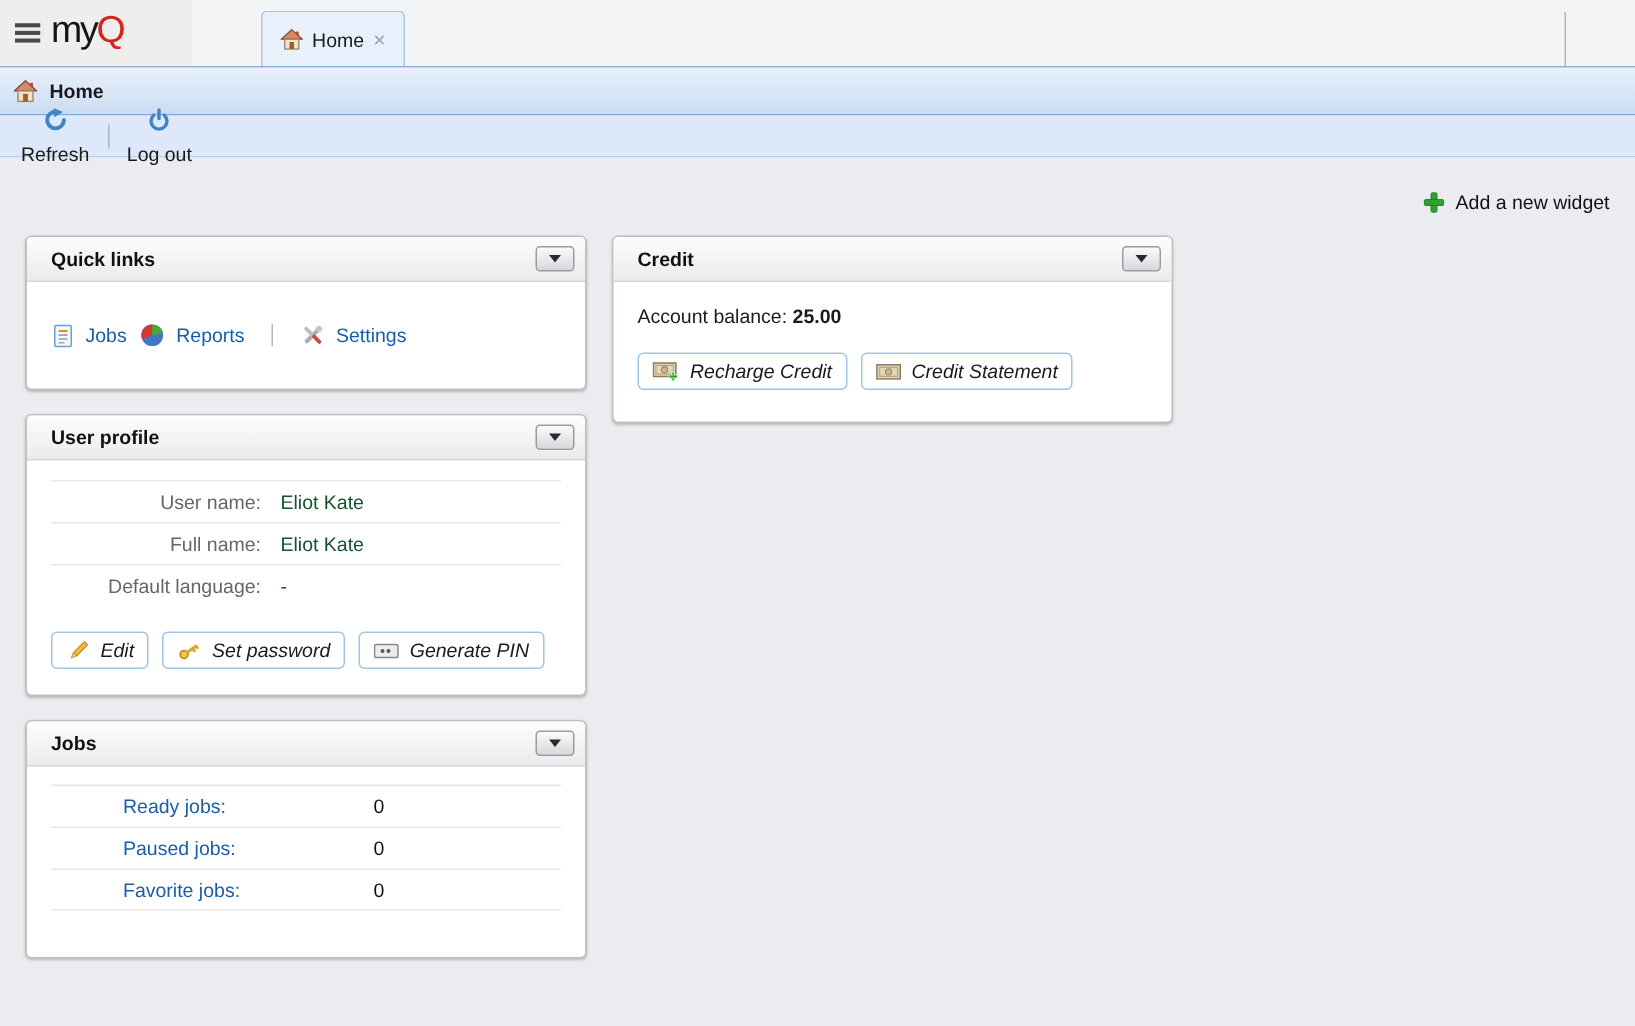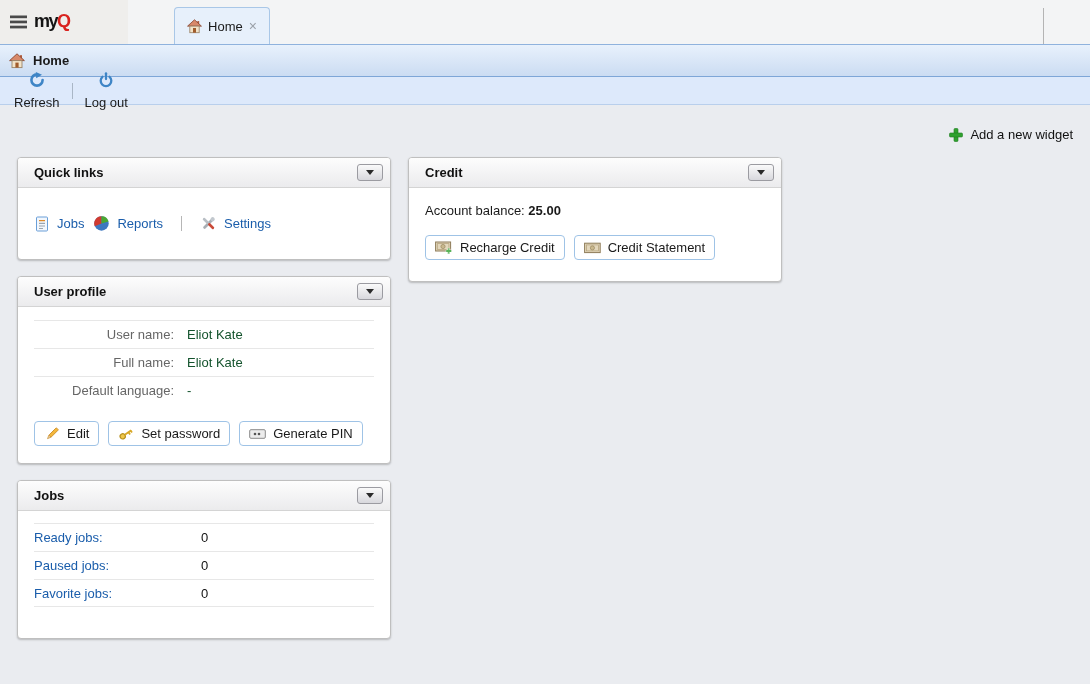--- a/index.html
+++ b/index.html
@@ -6,21 +6,21 @@
   html,body { background:#ffffff; }
   body {
     width:1090px; height:684px; overflow:hidden;
     font-family:"Liberation Sans", sans-serif; font-size:13px; color:#1a1a1a;
   }
   .page { width:1090px; height:684px; position:relative; }
 
   
   .topbar { height:44px; background:#f3f4f5; position:relative; }
   .logo-block { width:128px; height:44px; background:#efeeec; display:flex; align-items:center; padding-left:10px; gap:7px; }
-  .brand { font-size:18px; font-weight:bold; letter-spacing:-1.5px; color:#141414; line-height:1; padding-bottom:3px; }
+  .brand { font-size:25px; font-weight:normal; letter-spacing:-1.5px; color:#141414; line-height:1; padding-bottom:3px; }
   .brand .q { color:#d9231f; }
   .tab {
     position:absolute; left:174px; top:7px; height:37px; width:96px;
     background:#e7f0fb; border:1px solid #a9c7e7; border-bottom:none;
     border-radius:4px 4px 0 0; display:flex; align-items:center; justify-content:center;
     gap:6px; cursor:pointer;
   }
   .tab-close { color:#9aa0a8; font-size:14px; line-height:1; cursor:pointer; }
   .tabbar-divider { position:absolute; left:1043px; top:8px; width:1px; height:36px; background:#b4b4b4; }
 
@@ -69,33 +69,33 @@
   .quick-body { padding:27px 16px; display:flex; align-items:center; gap:9px; }
   .qlink { display:flex; align-items:center; gap:7px; color:#1a5dab; cursor:pointer; }
   .qsep { width:1px; height:15px; background:#b6b6b6; margin:0 9px; }
 
   .credit-body { padding:15px 16px 21px; }
   .balance { margin-bottom:17px; }
   .balance .bval { font-weight:bold; }
   .btn-row { display:flex; gap:9px; }
   .btn {
     display:inline-flex; align-items:center; gap:7px; height:25px; padding:0 9px;
-    background:#fff; border:1px solid #9fc3e6; border-radius:4px; color:#1a1a1a; cursor:pointer;
+    background:#fff; border:1px solid #9fc3e6; border-radius:4px; color:#1a1a1a; cursor:pointer;font-style:italic;
   }
 
   .profile-body { padding:13px 16px 17px; }
   .prow { display:flex; align-items:center; height:28px; border-top:1px solid #e7e7e7; }
   .plabel { width:153px; text-align:right; color:#666; padding-right:13px; flex:none; }
   .pvalue { color:#14532d; }
   .profile-buttons { margin-top:17px; display:flex; gap:9px; }
 
   .jobs-body { padding:12px 16px 31px; }
   .jrow { display:flex; align-items:center; height:28px; border-top:1px solid #e7e7e7; }
   .jrow:last-child { border-bottom:1px solid #e7e7e7; }
-  .jlabel { width:167px; color:#1a5dab; cursor:pointer; flex:none; }
+  .jlabel { width:167px; color:#1a5dab; cursor:pointer; flex:none;margin-left:48px; }
   .jvalue { color:#111; }
 
   .icon { display:inline-flex; flex:none; }
 </style>
 </head>
 <body>
 
 <div class="page">
 
   <div class="topbar">

